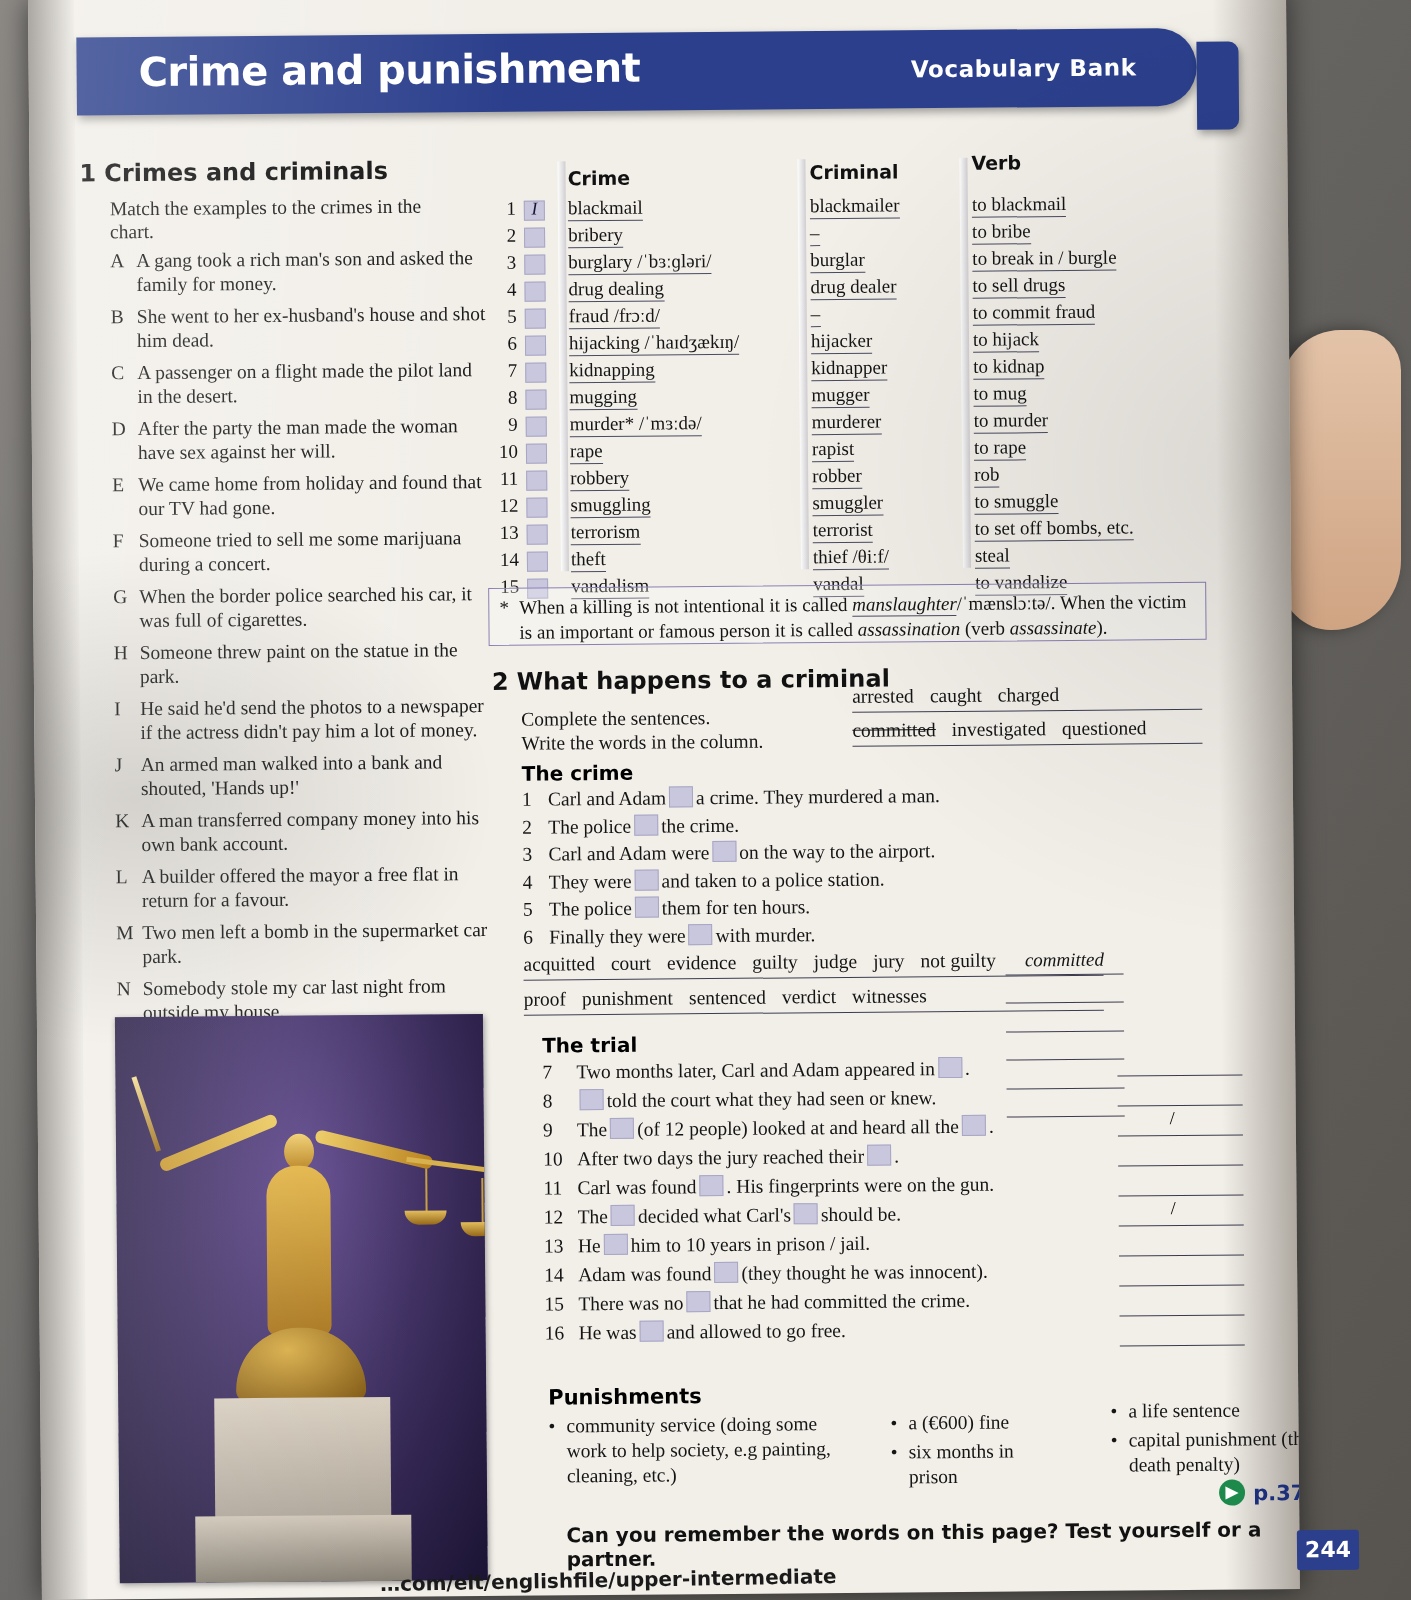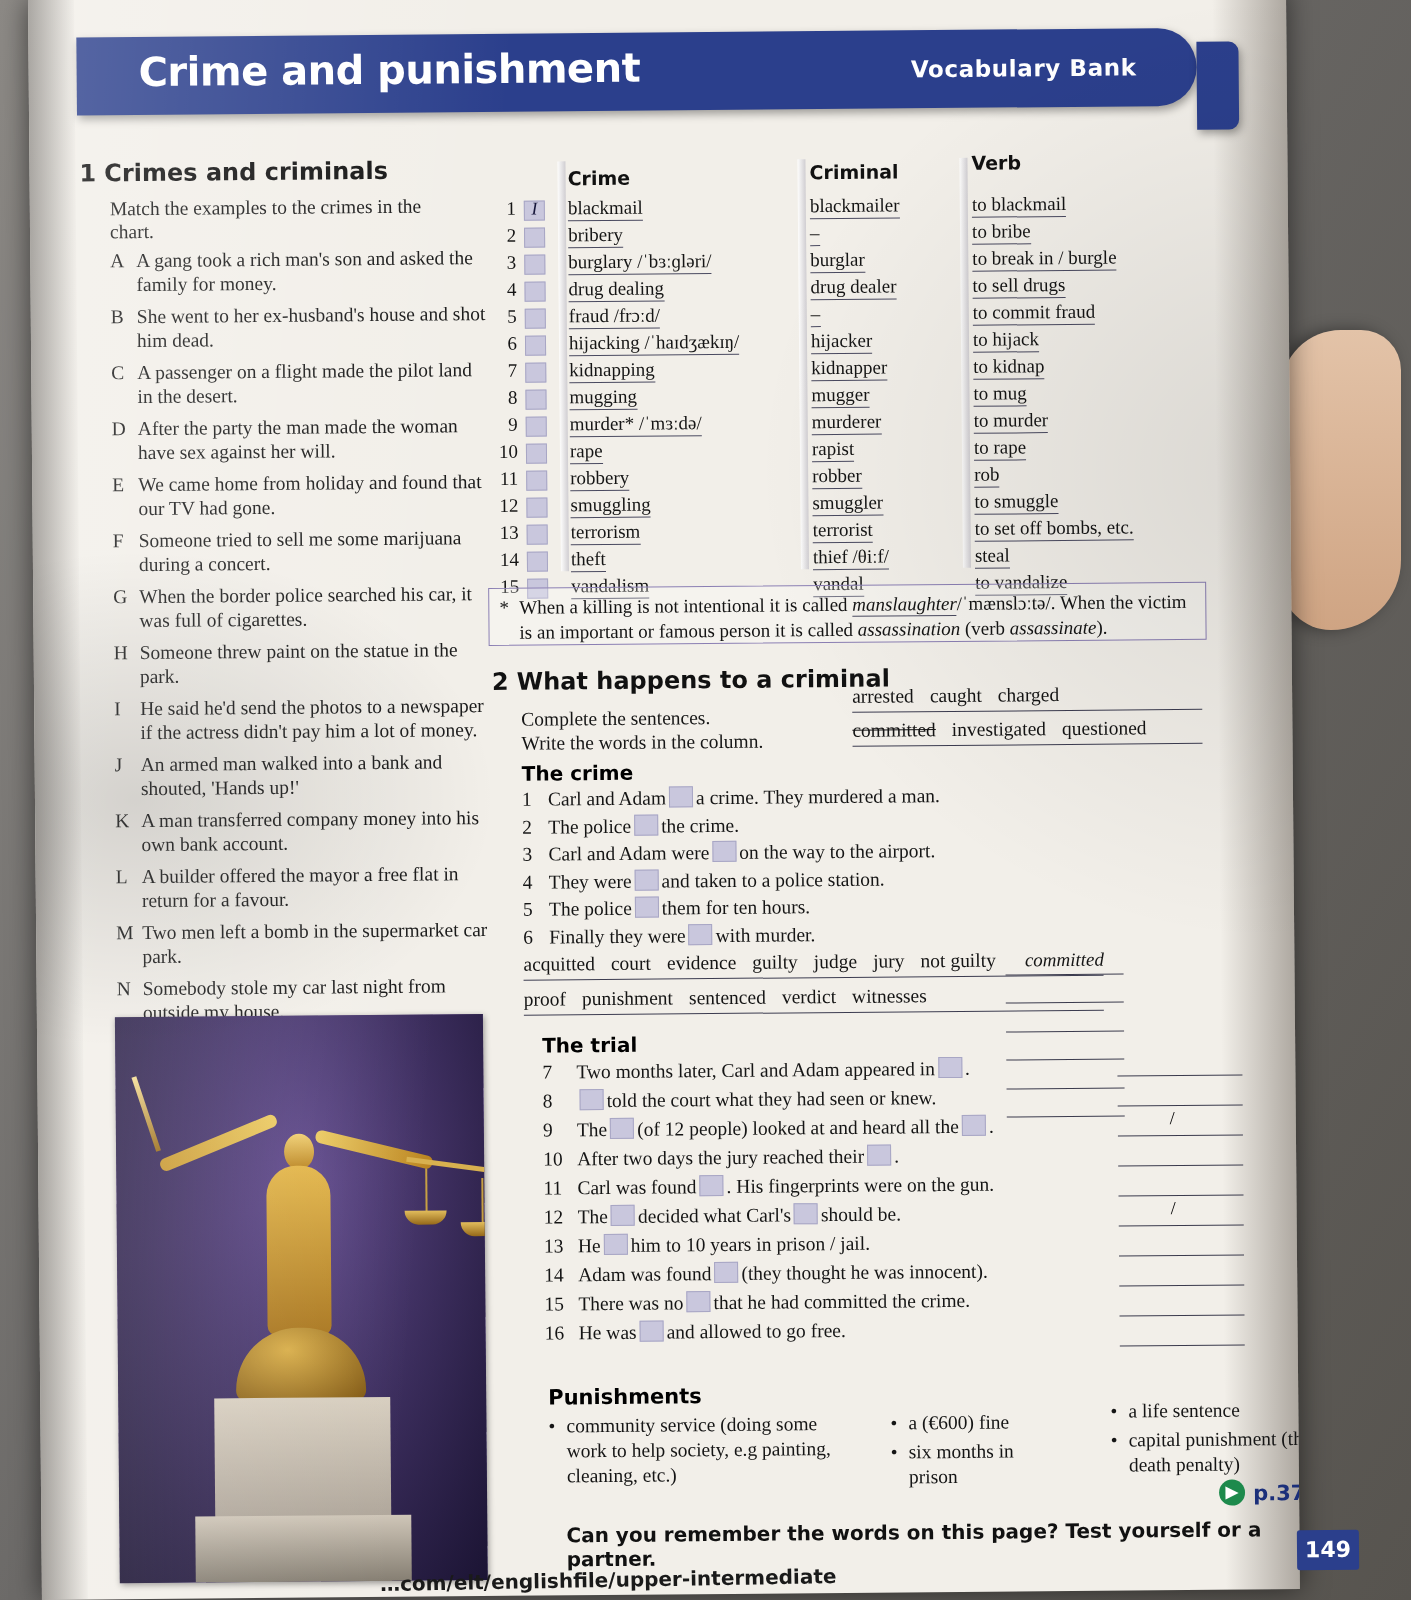--- a/index.html
+++ b/index.html
@@ -687,14 +687,14 @@
     <div class="pan pan1"></div>
     <div class="pan pan2"></div>
     <div class="statue-head"></div>
     <div class="statue-body"></div>
     <div class="dome"></div>
     <div class="plinth"></div>
     <div class="plinth2"></div>
   </div>
 </div>
 
-<div id="pagenum">149</div>
+<div id="pagenum">244</div>
 <div id="urlline">…com/elt/englishfile/upper-intermediate</div>
 
 </body></html>

